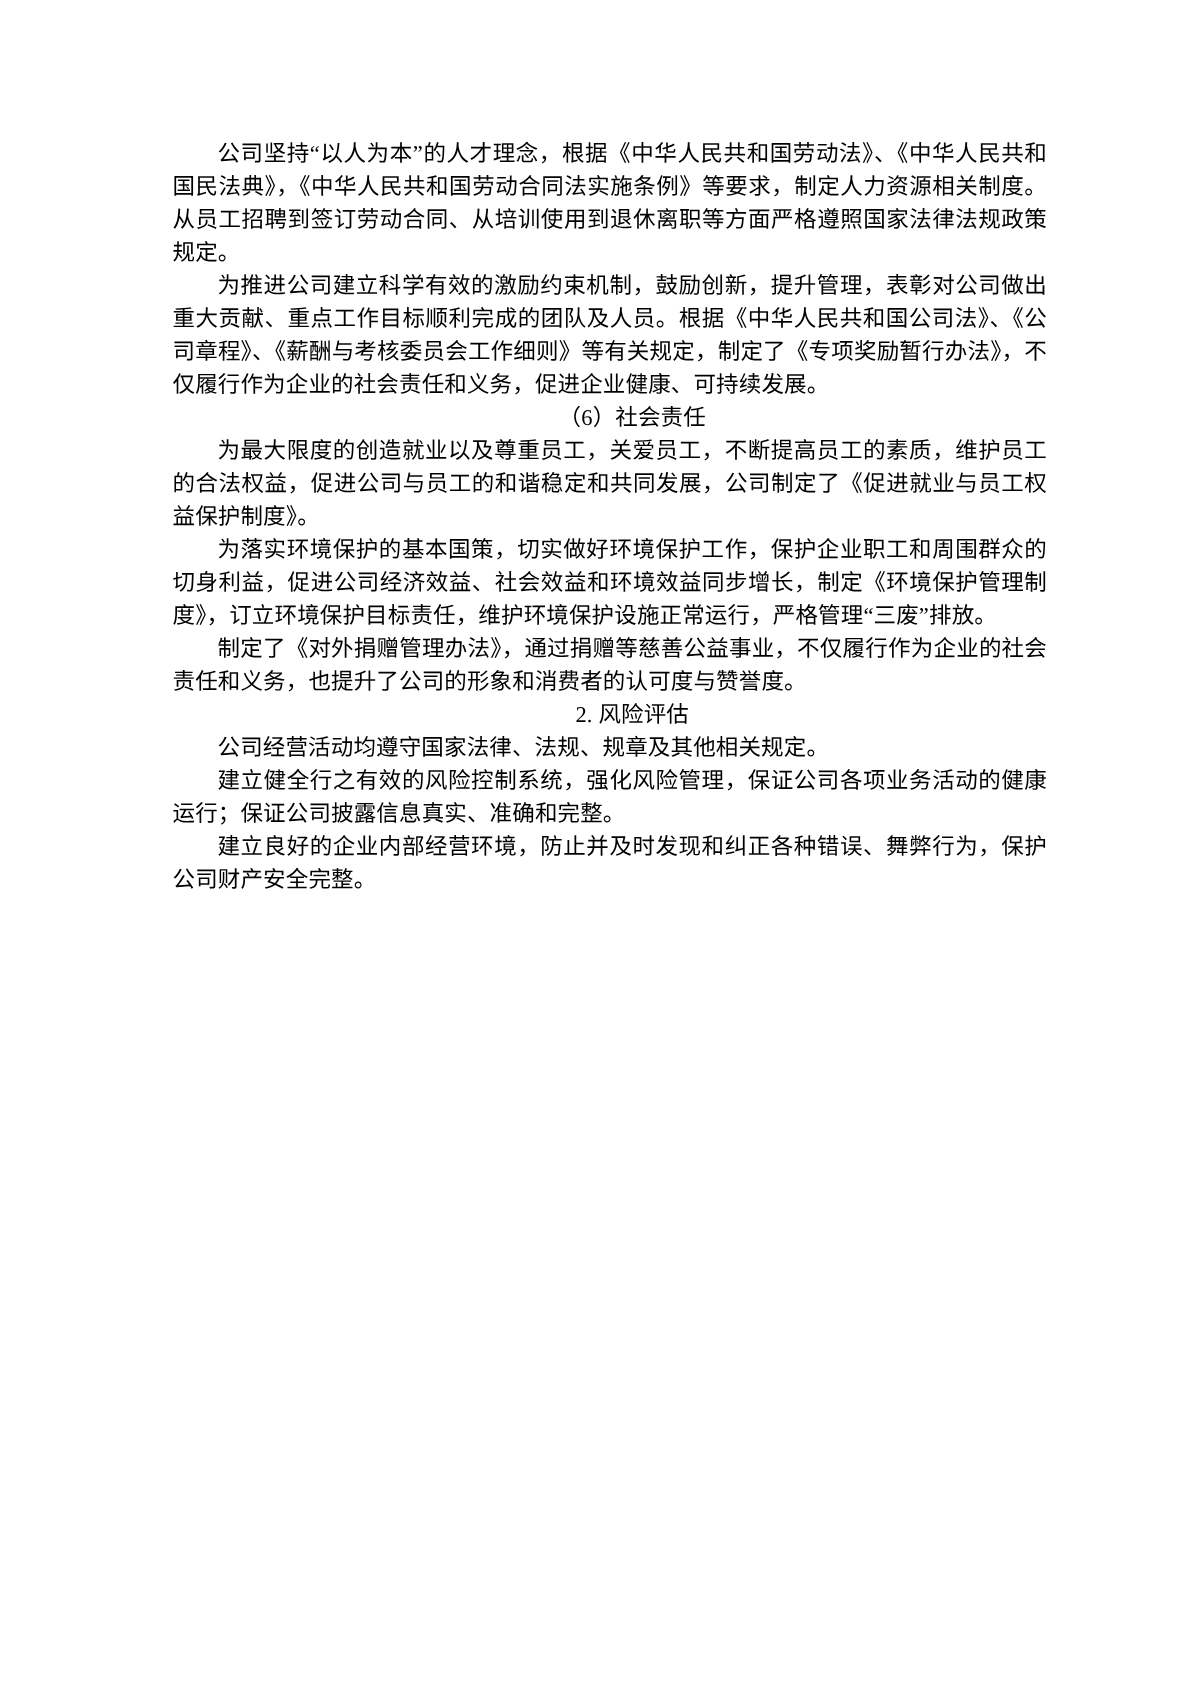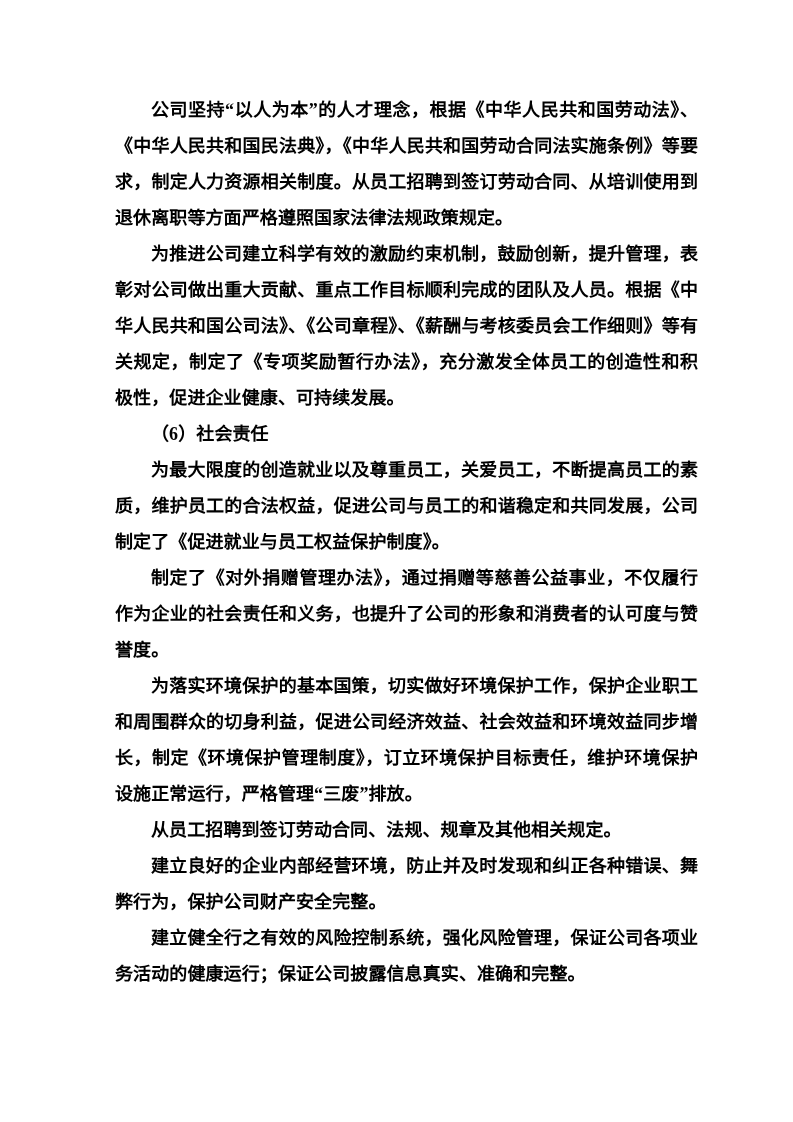--- a/index.html
+++ b/index.html
@@ -25,43 +25,44 @@
   .content {
     position: absolute;
     left: 115px;
     top: 92px;
     width: 583px;
     color: #000000;
   }
   .para {
     margin: 0;
     padding: 0;
-    font-size: 18px;
-    line-height: 36px;
+    font-size: 15px;
+    line-height: 22px;
     text-align: justify;
     text-justify: inter-ideograph;
     text-indent: 2em;
     letter-spacing: 0.1px;
     word-break: normal;
     overflow-wrap: break-word;
-    font-weight: 700;
+    font-weight: 400;
   }
   .para.heading,
   .para.subheading {
-    text-align: left;
+    text-align: center;
   }
 </style>
 </head>
 <body>
 
 <div class="page">
   <div class="content">
     <p class="para body">公司坚持“以人为本”的人才理念，根据《中华人民共和国劳动法》、《中华人民共和国民法典》，《中华人民共和国劳动合同法实施条例》等要求，制定人力资源相关制度。从员工招聘到签订劳动合同、从培训使用到退休离职等方面严格遵照国家法律法规政策规定。</p>
-    <p class="para body">为推进公司建立科学有效的激励约束机制，鼓励创新，提升管理，表彰对公司做出重大贡献、重点工作目标顺利完成的团队及人员。根据《中华人民共和国公司法》、《公司章程》、《薪酬与考核委员会工作细则》等有关规定，制定了《专项奖励暂行办法》，充分激发全体员工的创造性和积极性，促进企业健康、可持续发展。</p>
+    <p class="para body">为推进公司建立科学有效的激励约束机制，鼓励创新，提升管理，表彰对公司做出重大贡献、重点工作目标顺利完成的团队及人员。根据《中华人民共和国公司法》、《公司章程》、《薪酬与考核委员会工作细则》等有关规定，制定了《专项奖励暂行办法》，不仅履行作为企业的社会责任和义务，促进企业健康、可持续发展。</p>
     <p class="para subheading">（6）社会责任</p>
     <p class="para body">为最大限度的创造就业以及尊重员工，关爱员工，不断提高员工的素质，维护员工的合法权益，促进公司与员工的和谐稳定和共同发展，公司制定了《促进就业与员工权益保护制度》。</p>
+    <p class="para body">为落实环境保护的基本国策，切实做好环境保护工作，保护企业职工和周围群众的切身利益，促进公司经济效益、社会效益和环境效益同步增长，制定《环境保护管理制度》，订立环境保护目标责任，维护环境保护设施正常运行，严格管理“三废”排放。</p>
     <p class="para body">制定了《对外捐赠管理办法》，通过捐赠等慈善公益事业，不仅履行作为企业的社会责任和义务，也提升了公司的形象和消费者的认可度与赞誉度。</p>
-    <p class="para body">为落实环境保护的基本国策，切实做好环境保护工作，保护企业职工和周围群众的切身利益，促进公司经济效益、社会效益和环境效益同步增长，制定《环境保护管理制度》，订立环境保护目标责任，维护环境保护设施正常运行，严格管理“三废”排放。</p>
-    <p class="para body">从员工招聘到签订劳动合同、法规、规章及其他相关规定。</p>
+    <p class="para heading">2. 风险评估</p>
+    <p class="para body">公司经营活动均遵守国家法律、法规、规章及其他相关规定。</p>
+    <p class="para body">建立健全行之有效的风险控制系统，强化风险管理，保证公司各项业务活动的健康运行；保证公司披露信息真实、准确和完整。</p>
     <p class="para body">建立良好的企业内部经营环境，防止并及时发现和纠正各种错误、舞弊行为，保护公司财产安全完整。</p>
-    <p class="para body">建立健全行之有效的风险控制系统，强化风险管理，保证公司各项业务活动的健康运行；保证公司披露信息真实、准确和完整。</p>
   </div>
 </div>
 
 </body></html>

